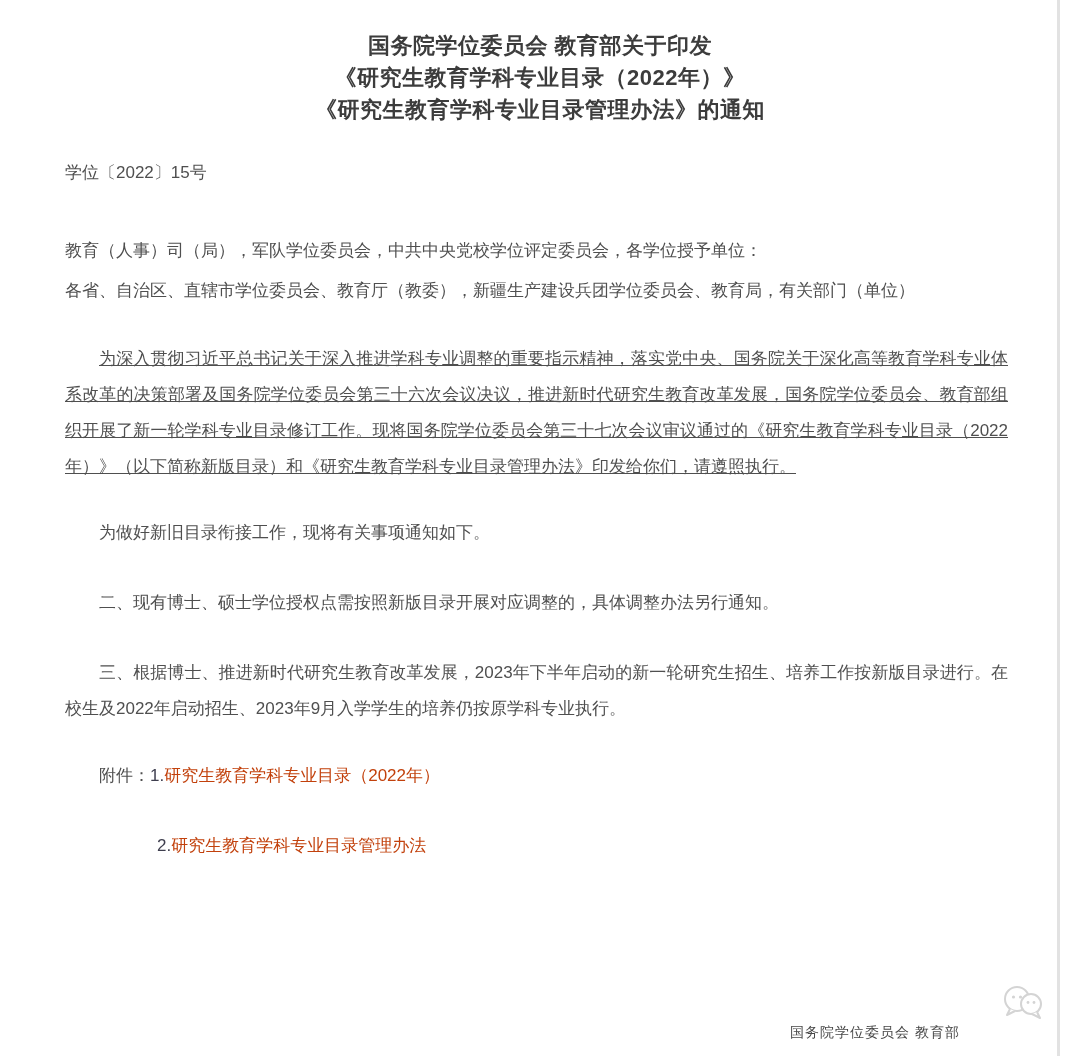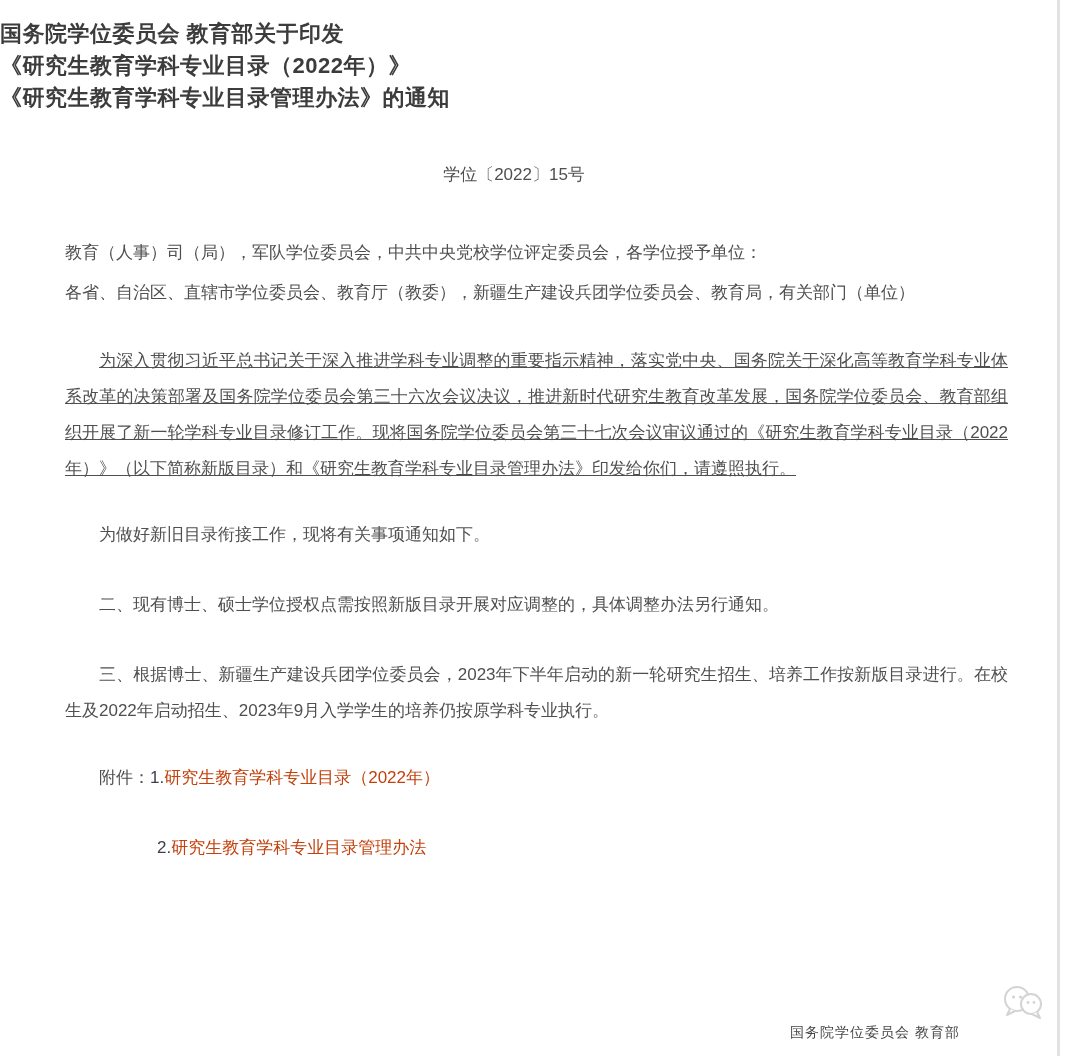--- a/index.html
+++ b/index.html
@@ -18,37 +18,37 @@
   
   .edge-line {
     position: absolute;
     left: 1057px;
     top: 0;
     width: 3px;
     height: 100%;
     background: #e2e2e2;
   }
   .doc-title {
-    padding-top: 18px;
-    text-align: left;
+    padding-top: 30px;
+    text-align: center;
     font-size: 22px;
     line-height: 32px;
     font-weight: bold;
     color: #3c3c3c;
     letter-spacing: 0.5px;
   }
   .content {
     padding-left: 65px;
     padding-right: 72px;
     font-size: 17px;
     color: #4f4f4f;
   }
   .doc-number {
-    margin-top: 49px;
-    text-align: center;
+    margin-top: 35px;
+    text-align: left;
     padding-right: 45px;
     font-size: 17px;
     color: #4f4f4f;
   }
   .addressee {
     margin-top: 47px;
     line-height: 40px;
     text-align: justify;
   }
   .para {
@@ -117,21 +117,21 @@
     <div class="doc-number">学位〔2022〕15号</div>
 
     <div class="addressee">
       <div>教育（人事）司（局），军队学位委员会，中共中央党校学位评定委员会，各学位授予单位：</div>
       <div>各省、自治区、直辖市学位委员会、教育厅（教委），新疆生产建设兵团学位委员会、教育局，有关部门（单位）</div>
     </div>
 
     <p class="para para-main">为深入贯彻习近平总书记关于深入推进学科专业调整的重要指示精神，落实党中央、国务院关于深化高等教育学科专业体系改革的决策部署及国务院学位委员会第三十六次会议决议，推进新时代研究生教育改革发展，国务院学位委员会、教育部组织开展了新一轮学科专业目录修订工作。现将国务院学位委员会第三十七次会议审议通过的《研究生教育学科专业目录（2022年）》（以下简称新版目录）和《研究生教育学科专业目录管理办法》印发给你们，请遵照执行。</p>
     <p class="para para-follow">为做好新旧目录衔接工作，现将有关事项通知如下。</p>
     <p class="para para-item2">二、现有博士、硕士学位授权点需按照新版目录开展对应调整的，具体调整办法另行通知。</p>
-    <p class="para para-item3">三、根据博士、新疆生产建设兵团学位委员会，2023年下半年启动的新一轮研究生招生、培养工作按新版目录进行。在校生及2022年启动招生、2023年9月入学学生的培养仍按原学科专业执行。</p>
+    <p class="para para-item3">三、根据博士、推进新时代研究生教育改革发展，2023年下半年启动的新一轮研究生招生、培养工作按新版目录进行。在校生及2022年启动招生、2023年9月入学学生的培养仍按原学科专业执行。</p>
 
     <div class="attachment-row1">
       <span class="attachment-label">附件：</span><span class="attachment-num">1.</span><a class="attachment-link">研究生教育学科专业目录（2022年）</a>
     </div>
 
     <div class="attachment-row2">
       <span class="attachment-num">2.</span><a class="attachment-link">研究生教育学科专业目录管理办法</a>
     </div>
 
   </div>

